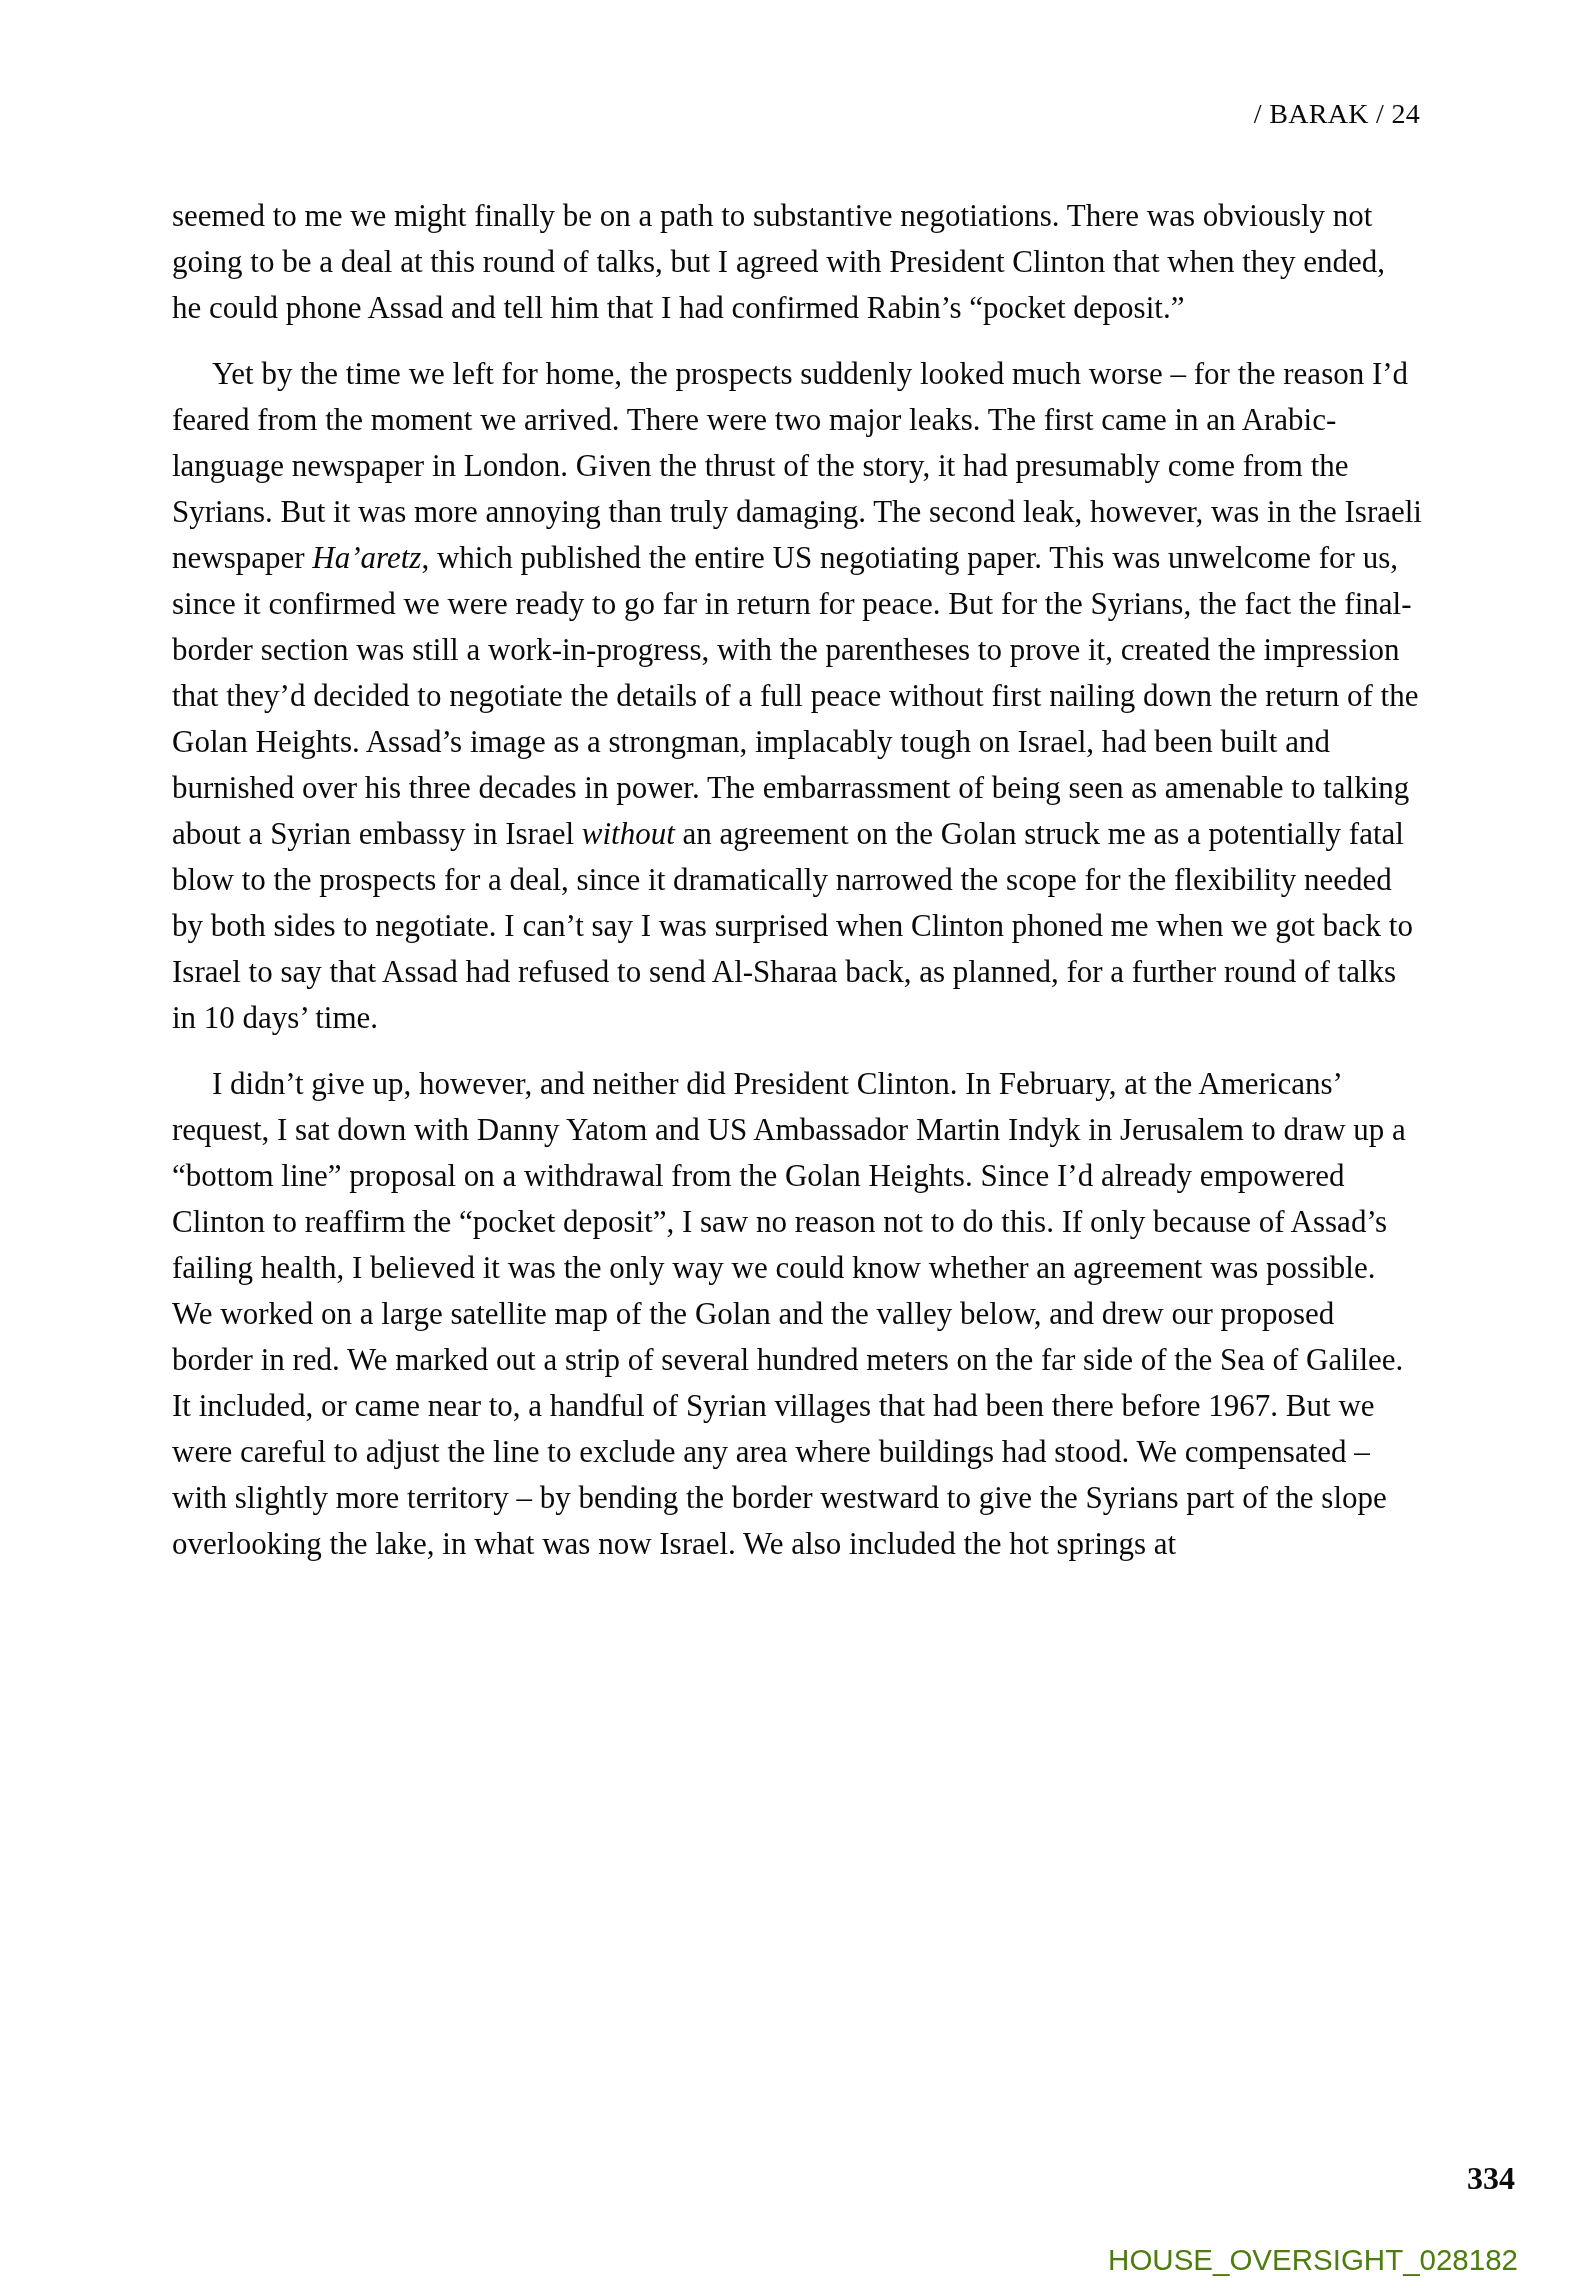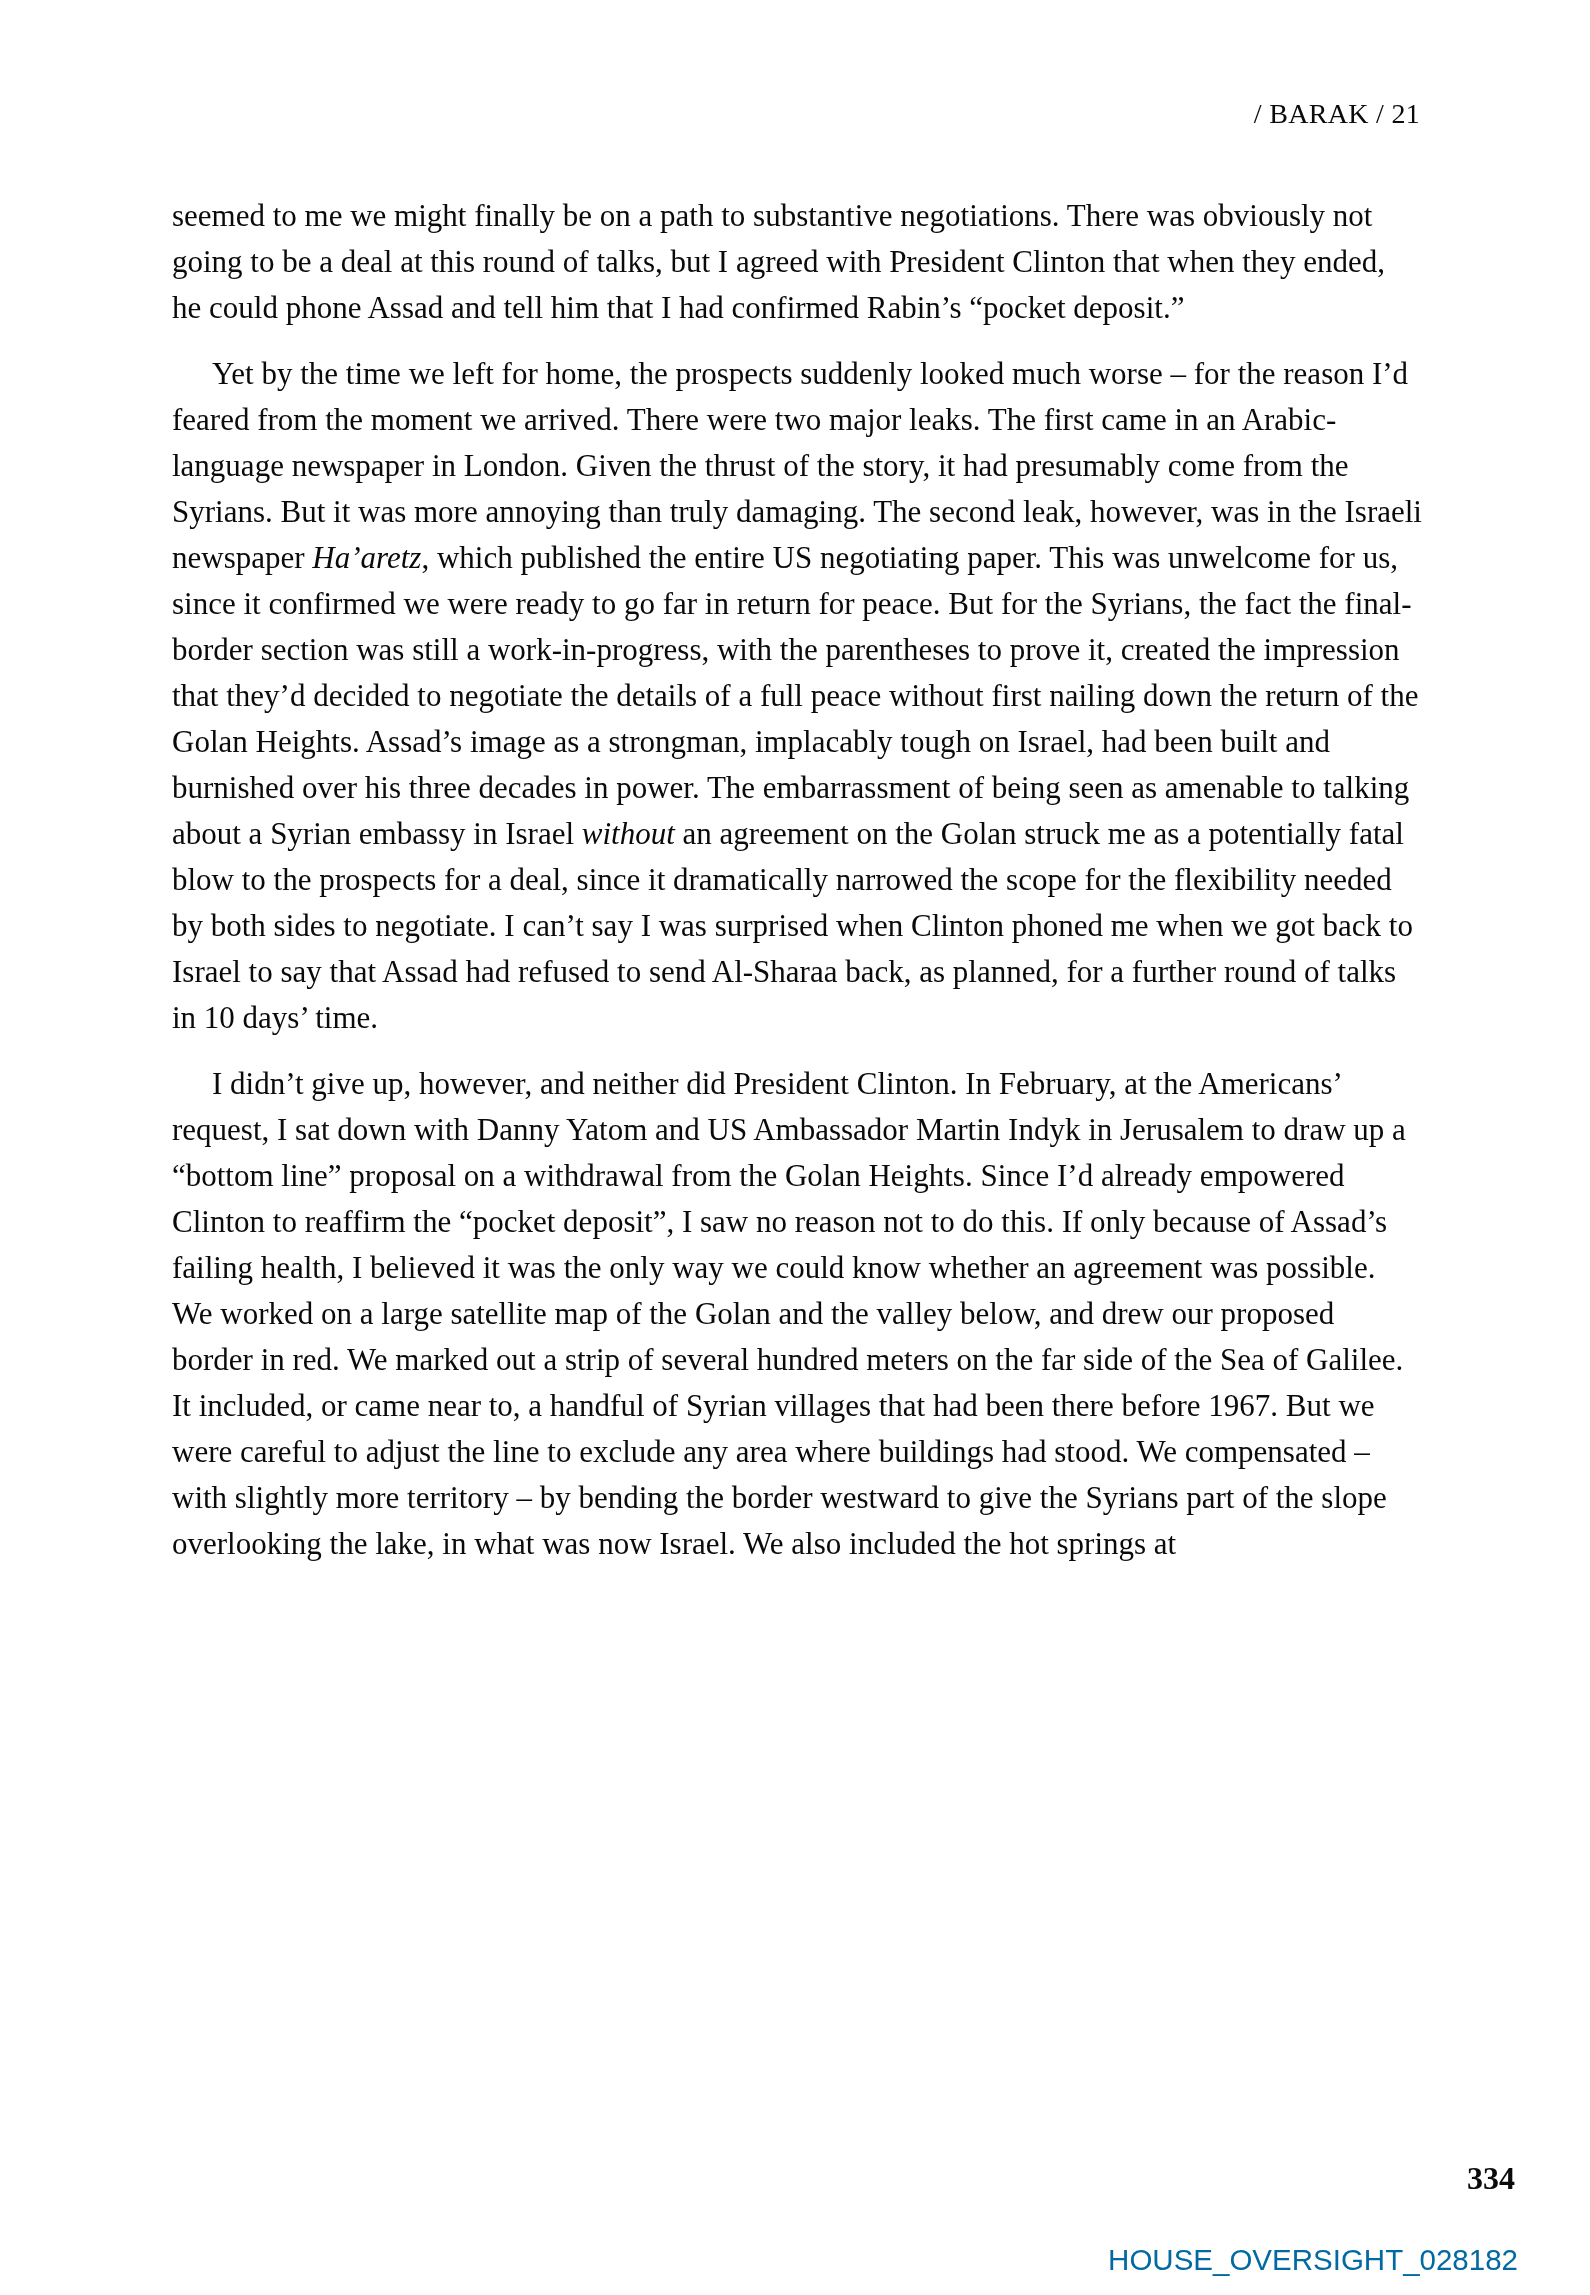--- a/index.html
+++ b/index.html
@@ -57,29 +57,29 @@
     bottom: 98px;
     font-size: 32px;
     font-weight: bold;
   }
   .bates-stamp {
     position: absolute;
     right: 73px;
     bottom: 18px;
     font-family: "Liberation Sans", sans-serif;
     font-size: 29.5px;
-    color: #0369a1;
+    color: #4d7c0f;
   }
 </style>
 </head>
 <body>
 
 <div class="page">
 
-  <div class="page-header">/ BARAK / 21</div>
+  <div class="page-header">/ BARAK / 24</div>
 
   <div class="body-text">
       <p class="para"><span class="">seemed to me we might finally be on a path to substantive negotiations. There was obviously not going to be a deal at this round of talks, but I agreed with President Clinton that when they ended, he could phone Assad and tell him that I had confirmed Rabin’s “pocket deposit.”</span></p>
       <p class="para indent"><span class="">Yet by the time we left for home, the prospects suddenly looked much worse – for the reason I’d feared from the moment we arrived. There were two major leaks. The first came in an Arabic-language newspaper in London. Given the thrust of the story, it had presumably come from the Syrians. But it was more annoying than truly damaging. The second leak, however, was in the Israeli newspaper </span><span class="italic">Ha’aretz</span><span class="">, which published the entire US negotiating paper. This was unwelcome for us, since it confirmed we were ready to go far in return for peace. But for the Syrians, the fact the final-border section was still a work-in-progress, with the parentheses to prove it, created the impression that they’d decided to negotiate the details of a full peace without first nailing down the return of the Golan Heights. Assad’s image as a strongman, implacably tough on Israel, had been built and burnished over his three decades in power. The embarrassment of being seen as amenable to talking about a Syrian embassy in Israel </span><span class="italic">without</span><span class=""> an agreement on the Golan struck me as a potentially fatal blow to the prospects for a deal, since it dramatically narrowed the scope for the flexibility needed by both sides to negotiate. I can’t say I was surprised when Clinton phoned me when we got back to Israel to say that Assad had refused to send Al-Sharaa back, as planned, for a further round of talks in 10 days’ time.</span></p>
       <p class="para indent"><span class="">I didn’t give up, however, and neither did President Clinton. In February, at the Americans’ request, I sat down with Danny Yatom and US Ambassador Martin Indyk in Jerusalem to draw up a “bottom line” proposal on a withdrawal from the Golan Heights. Since I’d already empowered Clinton to reaffirm the “pocket deposit”, I saw no reason not to do this. If only because of Assad’s failing health, I believed it was the only way we could know whether an agreement was possible. We worked on a large satellite map of the Golan and the valley below, and drew our proposed border in red. We marked out a strip of several hundred meters on the far side of the Sea of Galilee. It included, or came near to, a handful of Syrian villages that had been there before 1967. But we were careful to adjust the line to exclude any area where buildings had stood. We compensated – with slightly more territory – by bending the border westward to give the Syrians part of the slope overlooking the lake, in what was now Israel. We also included the hot springs at</span></p>
     </div>
 
   <div class="page-number">334</div>
 
   <div class="bates-stamp">HOUSE_OVERSIGHT_028182</div>

